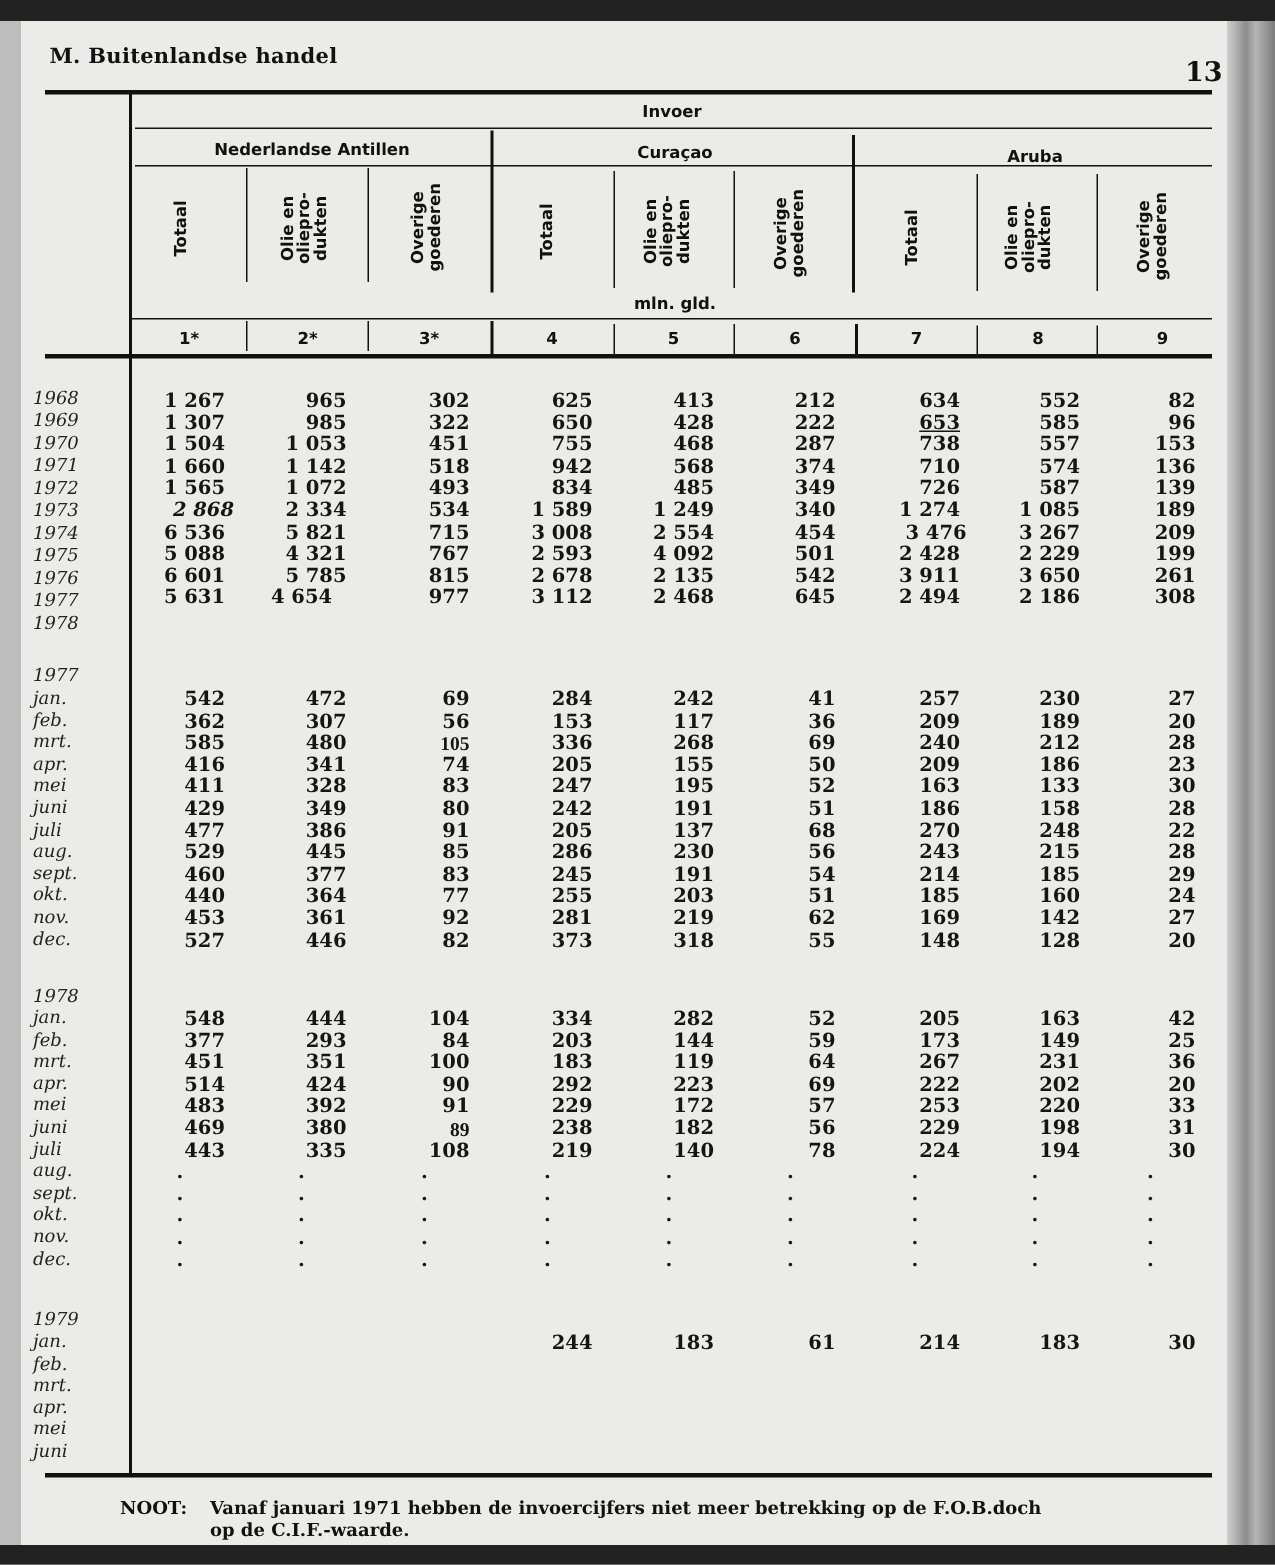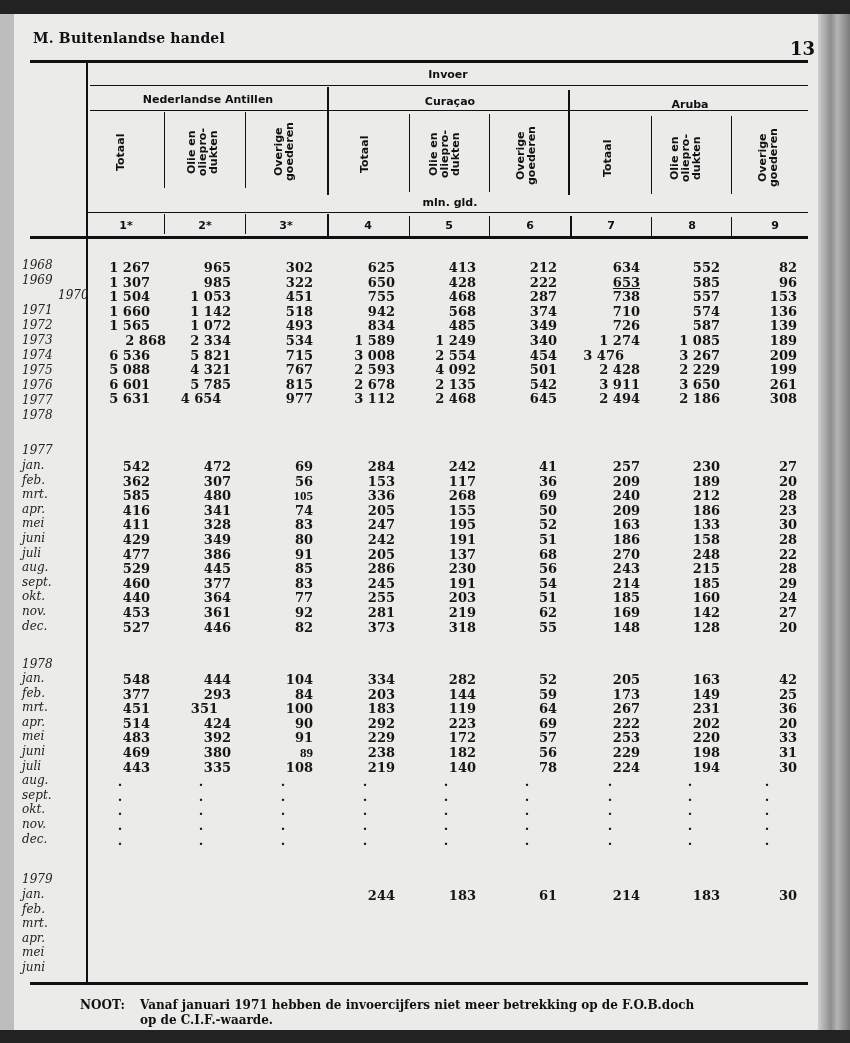--- a/index.html
+++ b/index.html
@@ -90,21 +90,21 @@
 <div class="vline" style="left:409px;top:216px;width:1px;height:20px;"></div>
 <div class="vline" style="left:489px;top:216px;width:1px;height:20px;"></div>
 <div class="vline" style="left:570px;top:216px;width:2px;height:22px;"></div>
 <div class="vline" style="left:651px;top:217px;width:1px;height:20px;"></div>
 <div class="vline" style="left:731px;top:217px;width:1px;height:20px;"></div>
 <div class="hline" style="left:30px;top:236px;width:778px;height:3px;"></div>
 
 <div>
   <div class="rowlabel" style="top:258px;">1968</div>
   <div class="rowlabel" style="top:273px;">1969</div>
-  <div class="rowlabel" style="top:288px;margin-left:36px;">1970</div>
+  <div class="rowlabel" style="top:288px;">1970</div>
   <div class="rowlabel" style="top:303px;">1971</div>
   <div class="rowlabel" style="top:318px;">1972</div>
   <div class="rowlabel" style="top:333px;">1973</div>
   <div class="rowlabel" style="top:348px;">1974</div>
   <div class="rowlabel" style="top:363px;">1975</div>
   <div class="rowlabel" style="top:378px;">1976</div>
   <div class="rowlabel" style="top:393px;">1977</div>
   <div class="rowlabel" style="top:408px;">1978</div>
 </div>
 <div id="annual-cells">
@@ -146,36 +146,36 @@
     <div class="cell" style="left: 737px; top: 303.8px;">136</div>
     <div class="cell" style="left: 90px; top: 318.4px;">1 565</div>
     <div class="cell" style="left: 171px; top: 318.4px;">1 072</div>
     <div class="cell" style="left: 253px; top: 318.4px;">493</div>
     <div class="cell" style="left: 335px; top: 318.4px;">834</div>
     <div class="cell" style="left: 416px; top: 318.4px;">485</div>
     <div class="cell" style="left: 497px; top: 318.4px;">349</div>
     <div class="cell" style="left: 580px; top: 318.4px;">726</div>
     <div class="cell" style="left: 660px; top: 318.4px;">587</div>
     <div class="cell" style="left: 737px; top: 318.4px;">139</div>
-    <div class="cell" style="left: 106px; top: 333px;">2 868</div>
+    <div class="cell" style="left: 96px; top: 333px; font-style: italic;">2 868</div>
     <div class="cell" style="left: 171px; top: 333px;">2 334</div>
     <div class="cell" style="left: 253px; top: 333px;">534</div>
     <div class="cell" style="left: 335px; top: 333px;">1 589</div>
     <div class="cell" style="left: 416px; top: 333px;">1 249</div>
     <div class="cell" style="left: 497px; top: 333px;">340</div>
     <div class="cell" style="left: 580px; top: 333px;">1 274</div>
     <div class="cell" style="left: 660px; top: 333px;">1 085</div>
     <div class="cell" style="left: 737px; top: 333px;">189</div>
     <div class="cell" style="left: 90px; top: 347.6px;">6 536</div>
     <div class="cell" style="left: 171px; top: 347.6px;">5 821</div>
     <div class="cell" style="left: 253px; top: 347.6px;">715</div>
     <div class="cell" style="left: 335px; top: 347.6px;">3 008</div>
     <div class="cell" style="left: 416px; top: 347.6px;">2 554</div>
     <div class="cell" style="left: 497px; top: 347.6px;">454</div>
-    <div class="cell" style="left: 564px; top: 347.6px;">3 476</div>
+    <div class="cell" style="left: 594px; top: 347.6px; text-align: center;">3 476</div>
     <div class="cell" style="left: 660px; top: 347.6px;">3 267</div>
     <div class="cell" style="left: 737px; top: 347.6px;">209</div>
     <div class="cell" style="left: 90px; top: 362.2px;">5 088</div>
     <div class="cell" style="left: 171px; top: 362.2px;">4 321</div>
     <div class="cell" style="left: 253px; top: 362.2px;">767</div>
     <div class="cell" style="left: 335px; top: 362.2px;">2 593</div>
     <div class="cell" style="left: 416px; top: 362.2px;">4 092</div>
     <div class="cell" style="left: 497px; top: 362.2px;">501</div>
     <div class="cell" style="left: 580px; top: 362.2px;">2 428</div>
     <div class="cell" style="left: 660px; top: 362.2px;">2 229</div>
@@ -363,21 +363,21 @@
     <div class="cell" style="left: 90px; top: 686.6px;">377</div>
     <div class="cell" style="left: 171px; top: 686.6px;">293</div>
     <div class="cell" style="left: 253px; top: 686.6px;">84</div>
     <div class="cell" style="left: 335px; top: 686.6px;">203</div>
     <div class="cell" style="left: 416px; top: 686.6px;">144</div>
     <div class="cell" style="left: 497px; top: 686.6px;">59</div>
     <div class="cell" style="left: 580px; top: 686.6px;">173</div>
     <div class="cell" style="left: 660px; top: 686.6px;">149</div>
     <div class="cell" style="left: 737px; top: 686.6px;">25</div>
     <div class="cell" style="left: 90px; top: 701.2px;">451</div>
-    <div class="cell" style="left: 158px; top: 701.2px;">351</div>
+    <div class="cell" style="left: 171px; top: 701.2px;">351</div>
     <div class="cell" style="left: 253px; top: 701.2px;">100</div>
     <div class="cell" style="left: 335px; top: 701.2px;">183</div>
     <div class="cell" style="left: 416px; top: 701.2px;">119</div>
     <div class="cell" style="left: 497px; top: 701.2px;">64</div>
     <div class="cell" style="left: 580px; top: 701.2px;">267</div>
     <div class="cell" style="left: 660px; top: 701.2px;">231</div>
     <div class="cell" style="left: 737px; top: 701.2px;">36</div>
     <div class="cell" style="left: 90px; top: 715.8px;">514</div>
     <div class="cell" style="left: 171px; top: 715.8px;">424</div>
     <div class="cell" style="left: 253px; top: 715.8px;">90</div>

